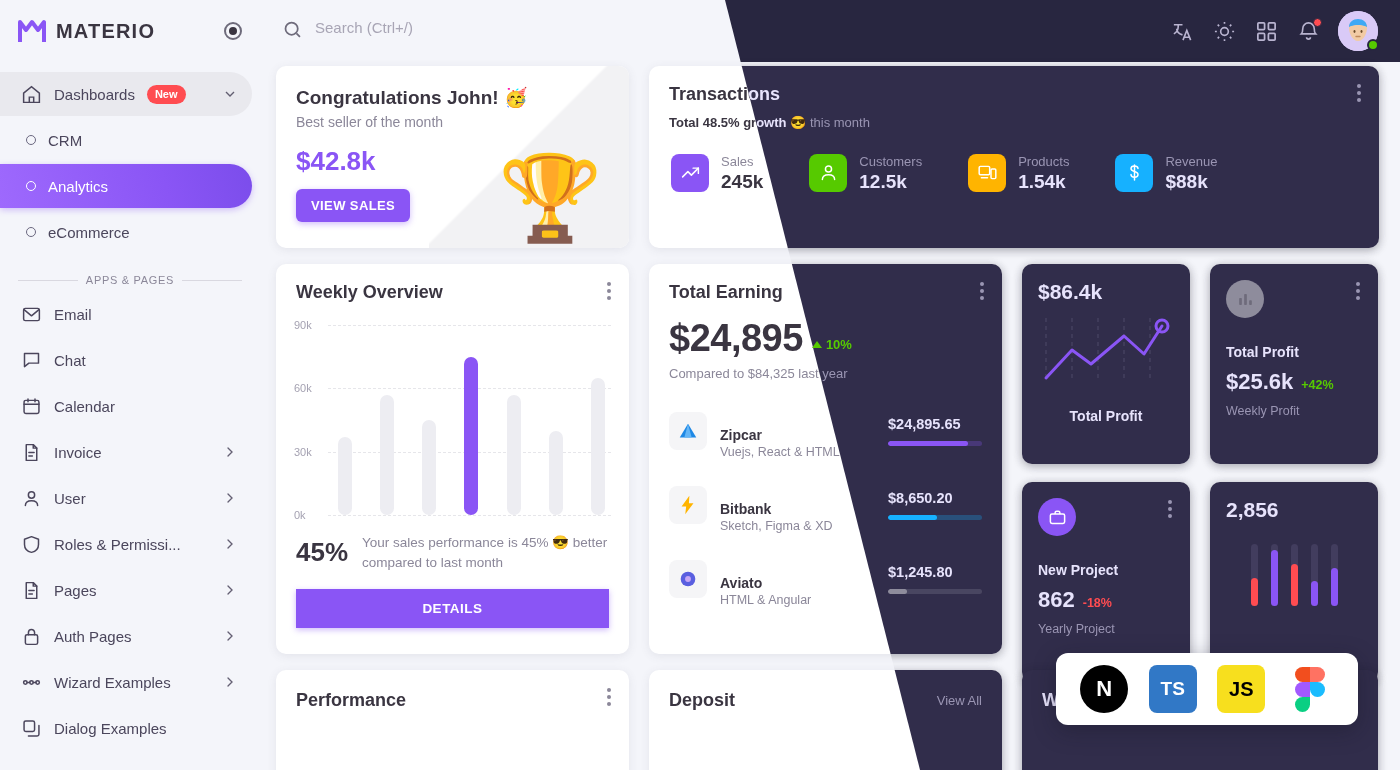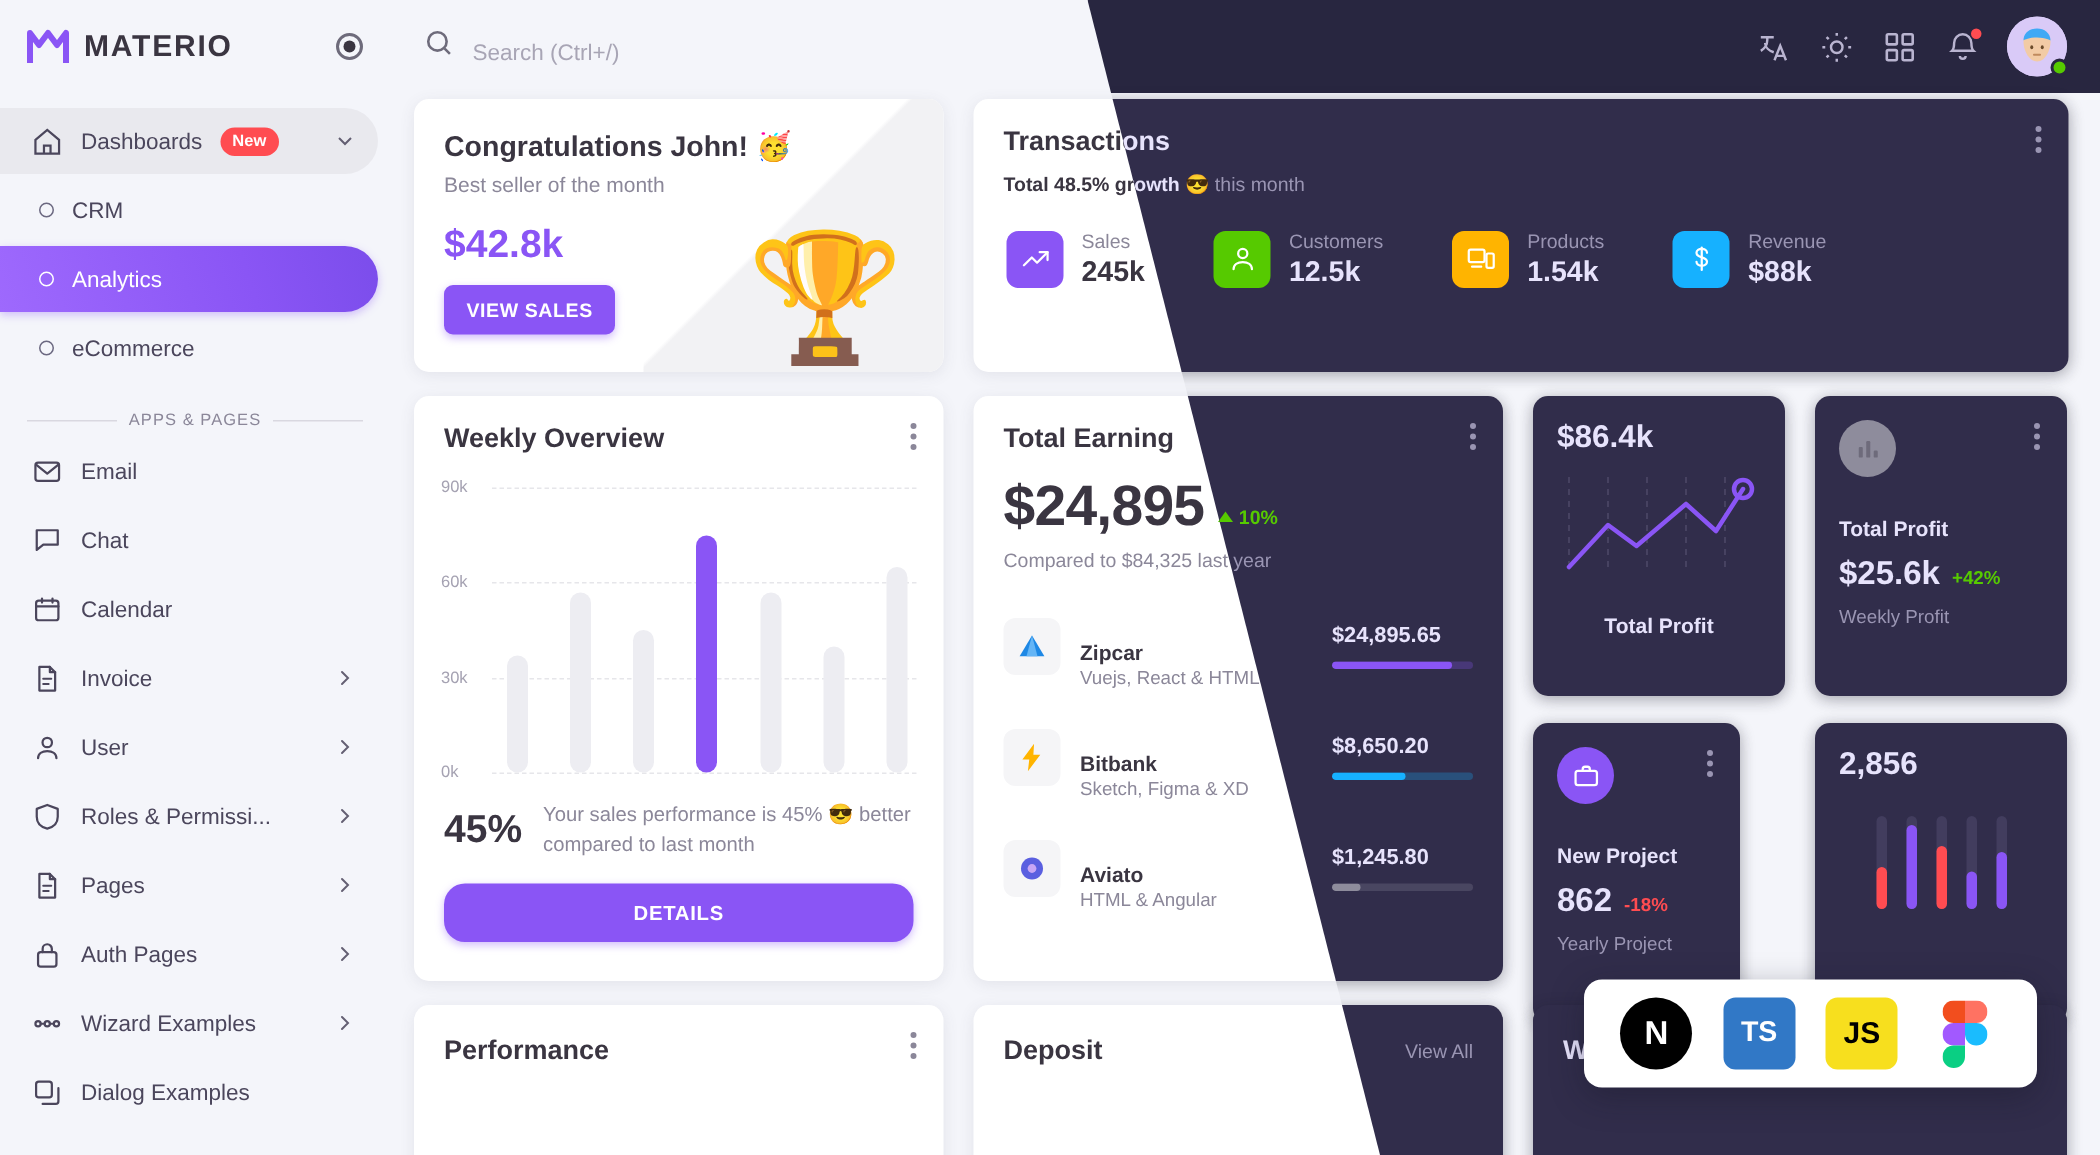--- a/index.html
+++ b/index.html
@@ -77,21 +77,21 @@
   .dark .section-head { color: #8e89a6; }
   .dark .section-head .ln { background: #474261; }
 
   
   .header {
     position: absolute; left: 260px; top: 0; right: 0; height: 62px;
     display: flex; align-items: center; padding: 0 22px; gap: 14px;
     background: #F4F5FA;
   }
   .dark .header { background: #282640; }
-  .search-wrap { display: flex; align-items: flex-end; gap: 12px; flex: 1; }
+  .search-wrap { display: flex; align-items: flex-start; gap: 12px; flex: 1; }
   .search-input {
     border: 0; background: transparent; outline: none; font-size: 15px;
     color: #4b465c; width: 360px; font-family: inherit;
   }
   .search-input::placeholder { color: #a8a5b5; }
   .dark .search-input { color: #E7E3FC; }
   .dark .search-input::placeholder { color: #7d7899; }
   .hdr-icons { display: flex; align-items: center; gap: 18px; }
   .hdr-ico { width: 24px; height: 24px; cursor: pointer; position: relative; display:flex;align-items:center;justify-content:center;}
   .hdr-ico svg { width: 23px; height: 23px; }
@@ -174,21 +174,21 @@
   .bar { width: 14px; border-radius: 7px; background: #EDEDF2; }
   .dark .bar { background: #423D5E; }
   .bar.hl { background: #8A55F5; }
   .wo-perf { display: flex; align-items: center; gap: 14px; padding: 18px 20px 0 20px; }
   .wo-pct { font-size: 26px; font-weight: 600; color: #3A3541; }
   .dark .wo-pct { color: #E7E3FC; }
   .wo-txt { font-size: 13.5px; color: #8b8799; line-height: 1.45; }
   .dark .wo-txt { color: #9a95b3; }
   .btn-block {
     display: block; margin: 17px 20px 0 20px; width: calc(100% - 40px);
-    background: #8A55F5; color: #fff; border: 0; border-radius: 14px; cursor: pointer;
+    background: #8A55F5; color: #fff; border: 0; border-radius: 0; cursor: pointer;
     padding: 12px 0; font-size: 13.5px; font-weight: 600; letter-spacing: .5px; font-family: inherit;
     box-shadow: 0 2px 6px rgba(138,85,245,.4);
   }
 
   
   #earning { left: 389px; top: 202px; width: 353px; height: 390px; }
   .te-head { padding: 18px 20px 0 20px; }
   .te-amount { display: flex; align-items: flex-end; gap: 9px; margin-top: 16px; }
   .te-num { font-size: 38px; font-weight: 600; color: #3A3541; letter-spacing: -.5px; line-height: 1; }
   .dark .te-num { color: #E7E3FC; }
@@ -207,21 +207,21 @@
   .dark .te-tech { color: #9a95b3; }
   .te-right { margin-left: auto; width: 94px; text-align: left; }
   .te-amt { font-size: 14.5px; font-weight: 600; color: #3A3541; }
   .dark .te-amt { color: #E7E3FC; }
   .te-bar { height: 5px; border-radius: 3px; margin-top: 9px; overflow: hidden; }
   .te-bar > span { display: block; height: 100%; border-radius: 3px; }
 
   
   #profit-line { left: 762px; top: 202px; width: 168px; height: 200px; }
   #weekly-profit { left: 950px; top: 202px; width: 168px; height: 200px; }
-  #new-project { left: 762px; top: 420px; width: 138px; height: 200px; }
+  #new-project { left: 762px; top: 420px; width: 168px; height: 200px; }
   #stat-2856 { left: 950px; top: 420px; width: 168px; height: 200px; }
 
   .mini-pad { padding: 16px 16px 0 16px; }
   .mini-num { font-size: 21px; font-weight: 600; color: #3A3541; }
   .dark .mini-num { color: #E7E3FC; }
   .mini-cap { font-size: 14px; font-weight: 600; color: #3A3541; text-align: center; }
   .dark .mini-cap { color: #E7E3FC; }
   .circle-ico {
     width: 38px; height: 38px; border-radius: 50%; display: flex;
     align-items: center; justify-content: center;

